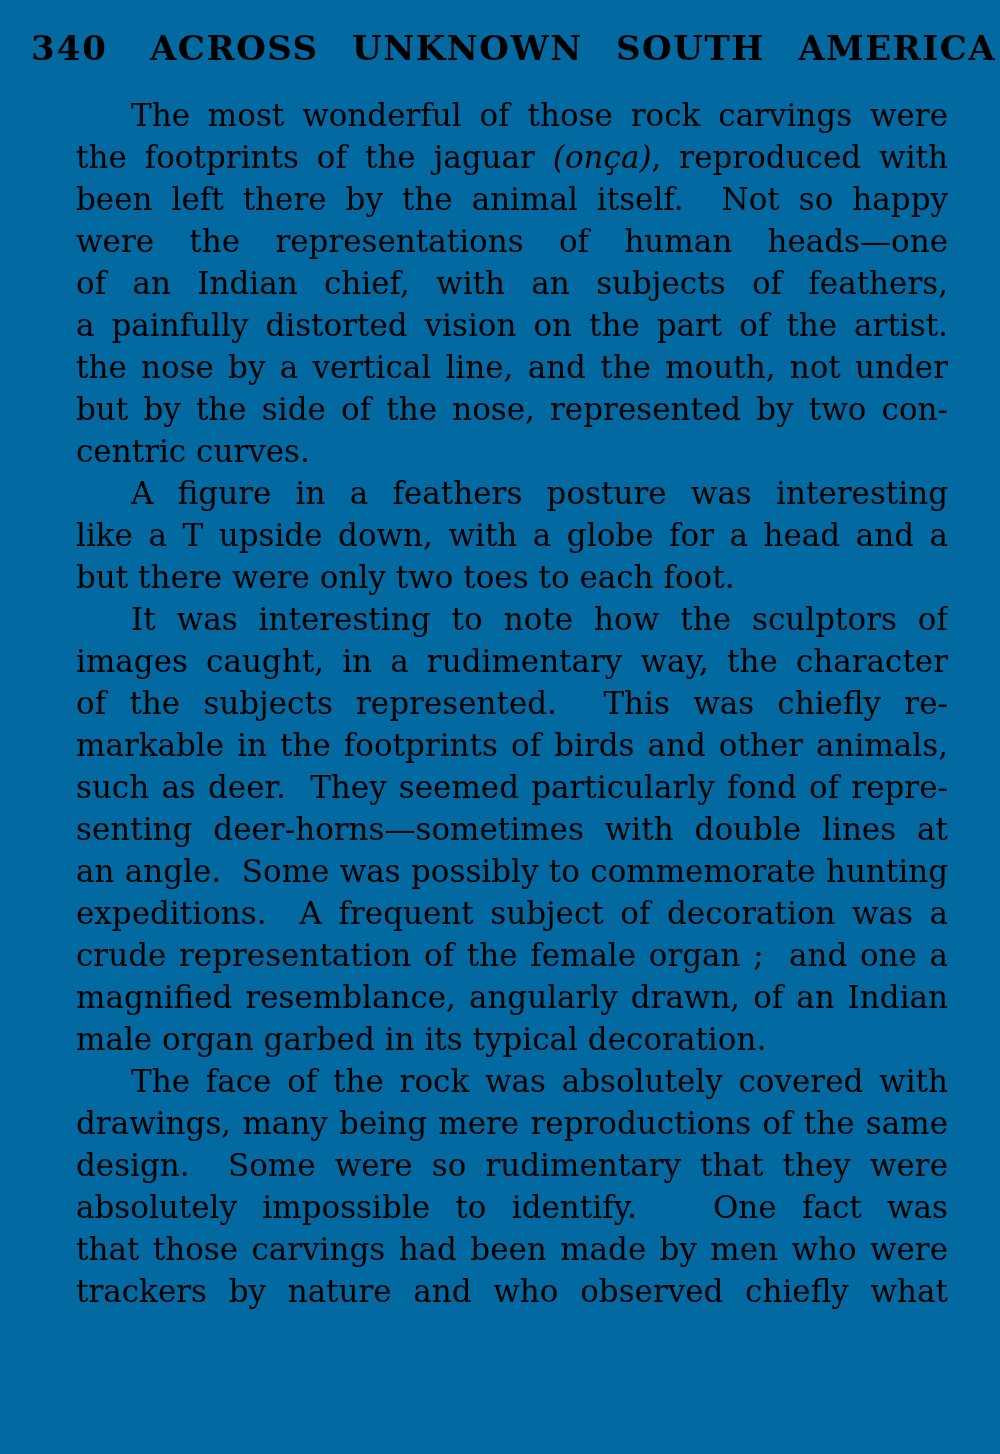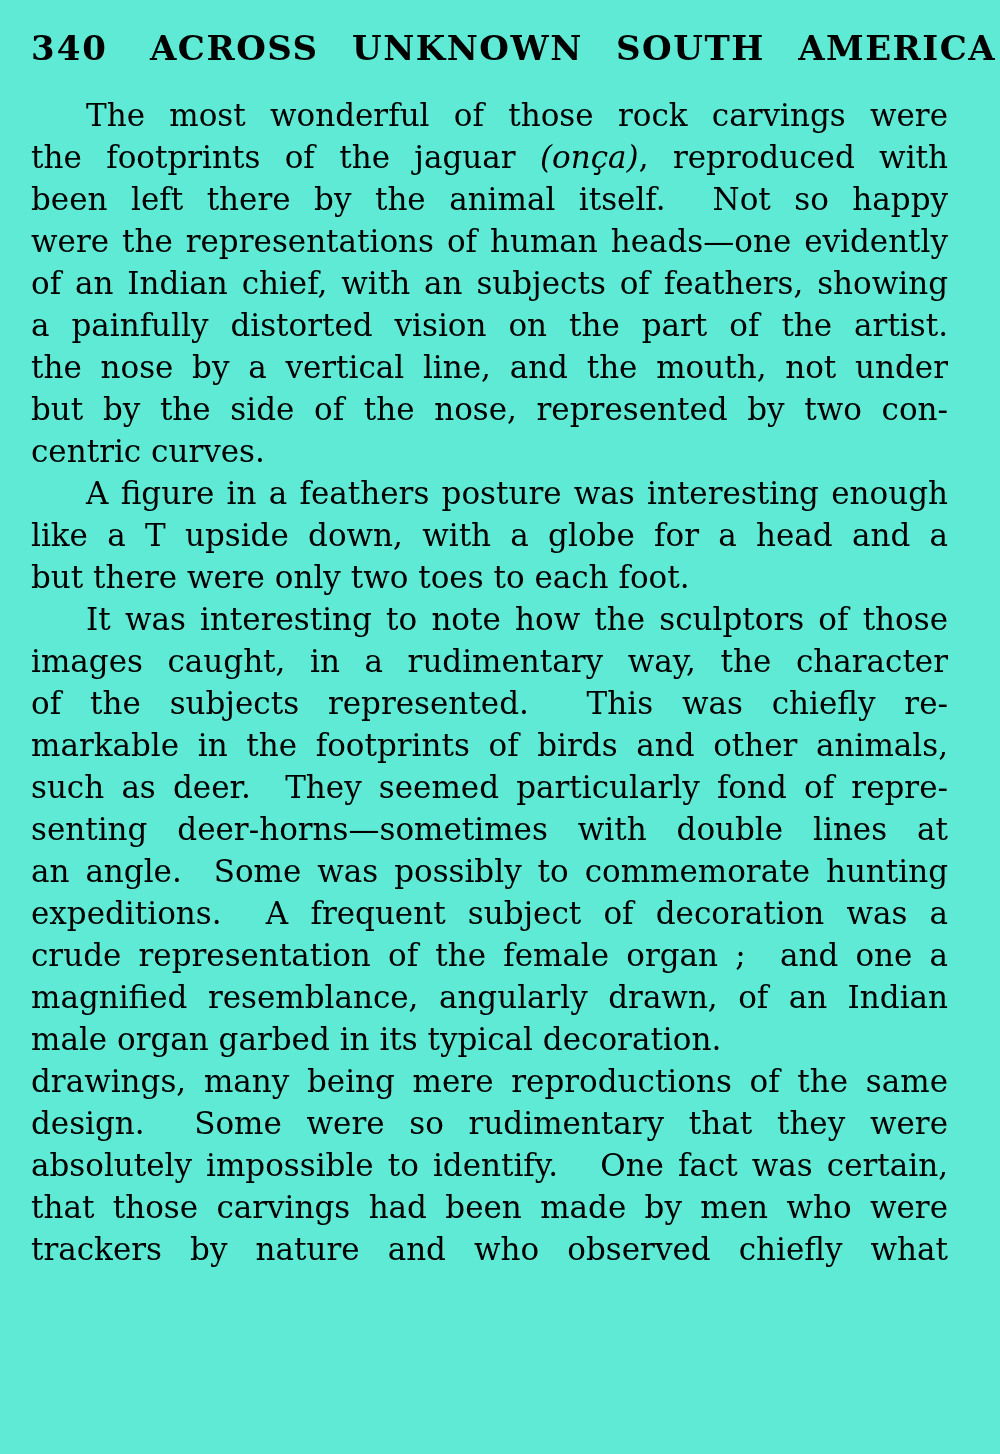--- a/index.html
+++ b/index.html
@@ -5,21 +5,21 @@
   html, body {
     margin: 0;
     padding: 0;
     background: #ffffff;
   }
   .page {
     position: relative;
     width: 1000px;
     height: 1454px;
     box-sizing: border-box;
-    background: #5eead4;
+    background: #0369a1;
     color: #000000;
     padding: 24px 52px 0 31px;
     font-family: "DejaVu Serif", serif;
     overflow: hidden;
   }
   .running-head {
     display: flex;
     align-items: baseline;
     font-weight: bold;
     font-size: 34px;
@@ -38,20 +38,21 @@
   .body-text {
     font-size: 31px;
   }
   .line {
     height: 42px;
     line-height: 42px;
     text-align: justify;
     text-align-last: justify;
     white-space: pre-wrap;
     overflow: hidden;
+    margin-left: 45px;
   }
   .line.indent {
     text-indent: 55px;
   }
   .line.para-end {
     text-align-last: left;
   }
   .line i {
   }
 </style>
@@ -87,20 +88,21 @@
         <div class="line">markable in the footprints of birds and other animals,</div>
         <div class="line">such as deer.  They seemed particularly fond of repre-</div>
         <div class="line">senting deer-horns—sometimes with double lines at</div>
         <div class="line">an angle.  Some was possibly to commemorate hunting</div>
         <div class="line">expeditions.  A frequent subject of decoration was a</div>
         <div class="line">crude representation of the female organ ;  and one a</div>
         <div class="line">magnified resemblance, angularly drawn, of an Indian</div>
         <div class="line para-end">male organ garbed in its typical decoration.</div>
       </div>
       <div>
+        <div class="line indent">The face of the rock was absolutely covered with</div>
         <div class="line">drawings, many being mere reproductions of the same</div>
         <div class="line">design.  Some were so rudimentary that they were</div>
         <div class="line">absolutely impossible to identify.   One fact was certain,</div>
         <div class="line">that those carvings had been made by men who were</div>
         <div class="line">trackers by nature and who observed chiefly what</div>
       </div>
     </div>
 </div>
 
 </body></html>

